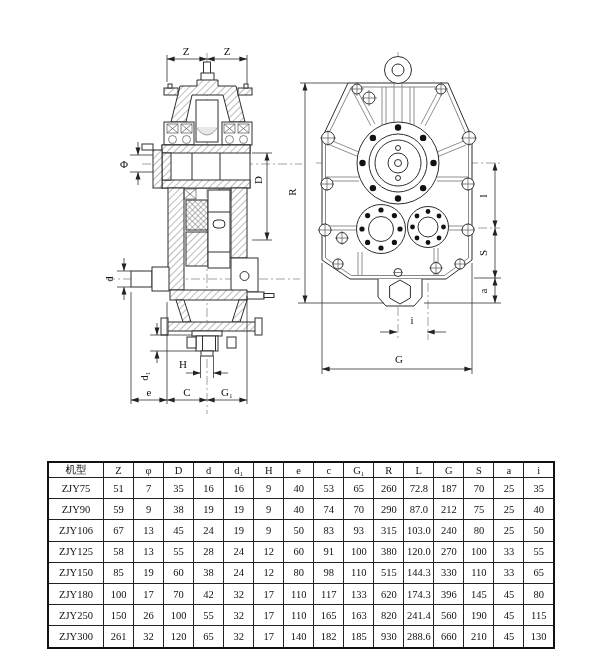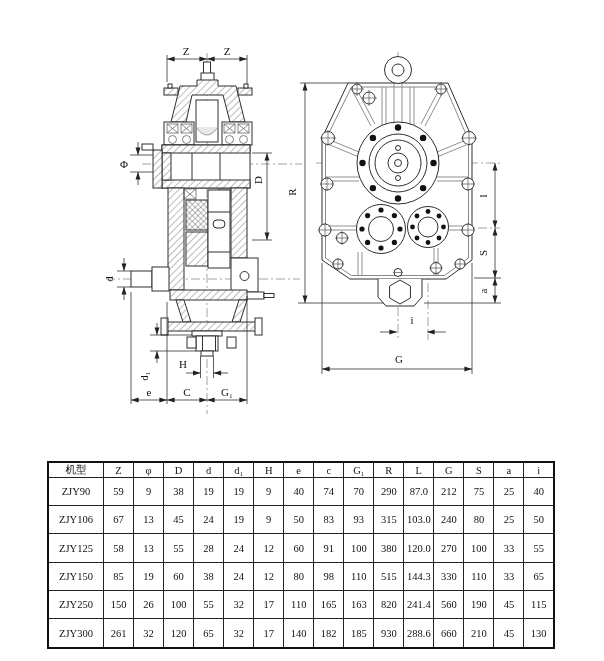--- a/index.html
+++ b/index.html
@@ -413,20 +413,38 @@
             <th>R</th>
             <th>L</th>
             <th>G</th>
             <th>S</th>
             <th>a</th>
             <th>i</th>
           </tr>
         </thead>
         <tbody>
           <tr>
+            <td>ZJY75</td>
+            <td>51</td>
+            <td>7</td>
+            <td>35</td>
+            <td>16</td>
+            <td>16</td>
+            <td>9</td>
+            <td>40</td>
+            <td>53</td>
+            <td>65</td>
+            <td>260</td>
+            <td>72.8</td>
+            <td>187</td>
+            <td>70</td>
+            <td>25</td>
+            <td>35</td>
+          </tr>
+          <tr>
             <td>ZJY90</td>
             <td>59</td>
             <td>9</td>
             <td>38</td>
             <td>19</td>
             <td>19</td>
             <td>9</td>
             <td>40</td>
             <td>74</td>
             <td>70</td>
@@ -485,20 +503,38 @@
             <td>98</td>
             <td>110</td>
             <td>515</td>
             <td>144.3</td>
             <td>330</td>
             <td>110</td>
             <td>33</td>
             <td>65</td>
           </tr>
           <tr>
+            <td>ZJY180</td>
+            <td>100</td>
+            <td>17</td>
+            <td>70</td>
+            <td>42</td>
+            <td>32</td>
+            <td>17</td>
+            <td>110</td>
+            <td>117</td>
+            <td>133</td>
+            <td>620</td>
+            <td>174.3</td>
+            <td>396</td>
+            <td>145</td>
+            <td>45</td>
+            <td>80</td>
+          </tr>
+          <tr>
             <td>ZJY250</td>
             <td>150</td>
             <td>26</td>
             <td>100</td>
             <td>55</td>
             <td>32</td>
             <td>17</td>
             <td>110</td>
             <td>165</td>
             <td>163</td>

